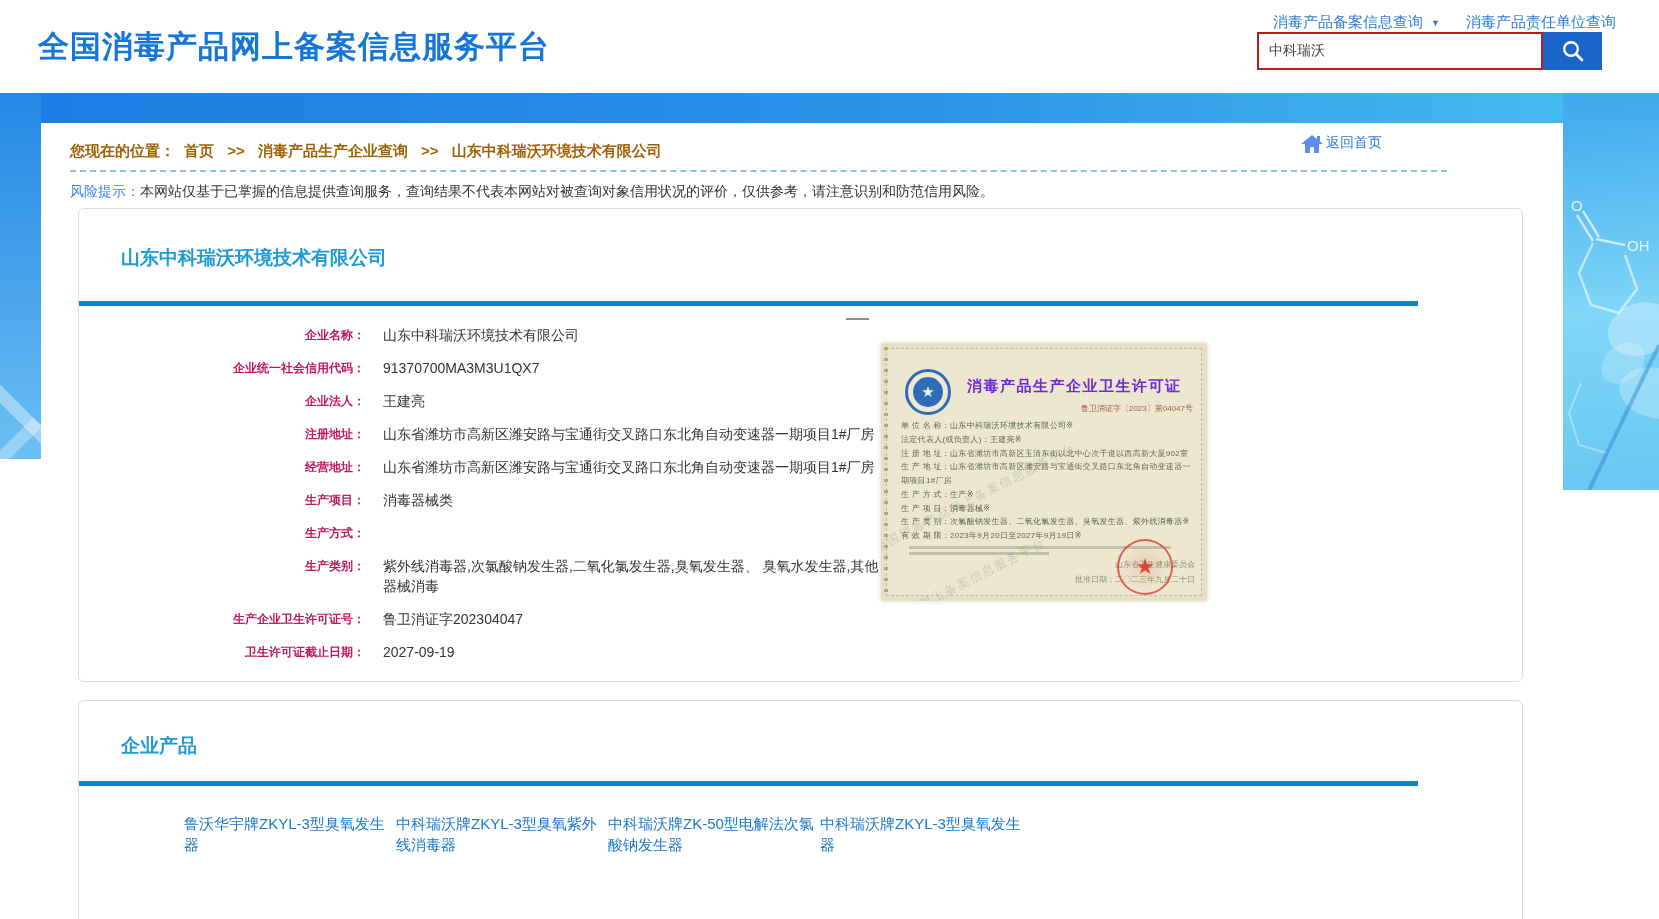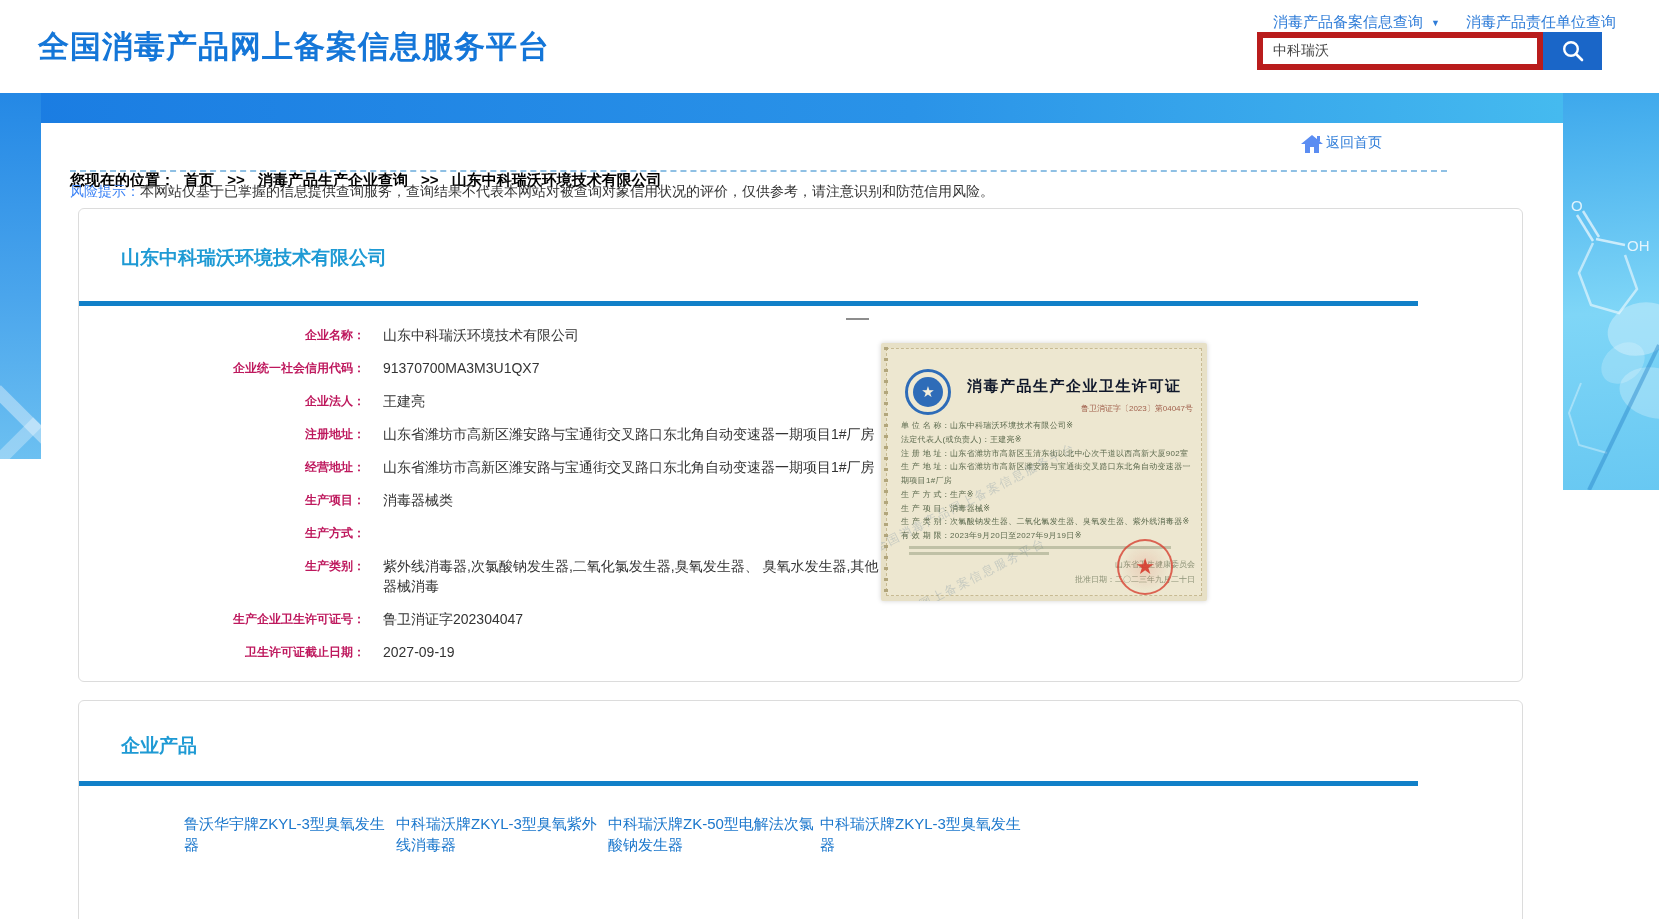--- a/index.html
+++ b/index.html
@@ -10,21 +10,21 @@
   
   .header { position:absolute; top:0; left:0; width:100%; height:93px; background:#fff; z-index:5; }
   .site-title { position:absolute; left:38px; top:26px; font-size:31px; font-weight:bold;
                 color:#1476d8; letter-spacing:1px; white-space:nowrap; }
   .nav-links { position:absolute; top:13px; left:1273px; display:flex; align-items:center;
                font-size:15px; color:#2e7cd8; white-space:nowrap; }
   .nav-link { cursor:pointer;text-align:right; }
   .nav-caret { font-size:9px; margin:0 0 0 8px; color:#2e7cd8; }
   .nav-gap { width:26px; }
   .search-wrap { position:absolute; top:32px; left:1257px; display:flex; height:38px; }
-  .search-input { width:286px; height:38px; border:6px solid #b91c1c; outline:none;
+  .search-input { width:286px; height:38px; border:2px solid #b91c1c; outline:none;
                   padding:0 10px; font-size:14px; color:#444;
                   font-family:"Liberation Sans","DejaVu Sans",sans-serif; }
   .search-btn { width:59px; height:38px; background:#1a66c8; border:none; cursor:pointer;
                 display:flex; align-items:center; justify-content:center; }
 
   
   .bg-band { position:absolute; top:93px; left:0; width:100%; height:30px;
              background:linear-gradient(90deg,#1a7ce2 0%,#2a93e8 55%,#49c0f0 100%); }
   .bg-left { position:absolute; top:93px; left:0; width:41px; height:366px; overflow:hidden;
              background:linear-gradient(180deg,#2488e5 0%,#4aa5ec 55%,#6cc0f1 100%); }
@@ -33,21 +33,21 @@
   .bg-left::after { content:""; position:absolute; bottom:6px; left:-22px; width:70px; height:13px;
                     background:rgba(255,255,255,.30); transform:rotate(-45deg); }
   .bg-right { position:absolute; top:93px; left:1563px; width:96px; height:397px; overflow:hidden;
               background:linear-gradient(175deg,#3da8ec 0%,#7fd6f7 55%,#68c8f2 100%); }
 
   
   .main { position:absolute; left:41px; top:123px; width:1522px; height:796px;
           background:#fff; overflow:hidden; z-index:4; }
 
   .breadcrumb { position:absolute; left:29px; top:19px; font-size:15px; font-weight:bold;
-                color:#000000; white-space:nowrap;margin-top:29px; }
+                color:#a16207; white-space:nowrap; }
   .breadcrumb span { margin-right:9px; }
   .crumb-link { cursor:pointer; }
   .return-home { position:absolute; left:1259px; top:11px; display:flex; 
                  cursor:pointer; color:#2e7cd8; font-size:14px; }
   .return-home svg { margin-right:2px; }
   .dashed-line { position:absolute; left:29px; top:47px; width:1377px; height:0;
                  border-top:2px dashed #8fc0e4; }
   .risk-line { position:absolute; left:29px; top:60px; font-size:14px; color:#333; }
   .risk-label { color:#3b82f6; }
 
@@ -77,21 +77,21 @@
           overflow:hidden; }
   .cert-inner { position:absolute; inset:5px; background:#ede7d0; border:1px dashed #c7ba92; }
   .cert-holes { position:absolute; left:3px; top:4px; bottom:4px; width:4px;
                 background:repeating-linear-gradient(180deg,#b2a67c 0 3px,transparent 3px 11px); }
   .cert-emblem { position:absolute; left:24px; top:26px; width:46px; height:46px; border-radius:50%;
                  border:3px solid #2e6cb8; display:flex; align-items:center; justify-content:center;
                  background:#efe9d2; }
   .cert-emblem-core { width:30px; height:30px; border-radius:50%; background:#2e6cb8; color:#f4efdd;
                       font-size:15px; line-height:30px; text-align:center; }
   .cert-title { position:absolute; left:86px; top:34px; font-size:15px; font-weight:bold;
-                color:#0f172a; letter-spacing:1.5px; white-space:nowrap;font-family:Liberation Mono, monospace; }
+                color:#6d28d9; letter-spacing:1.5px; white-space:nowrap;font-family:Liberation Mono, monospace; }
   .cert-no { position:absolute; right:14px; top:60px; font-size:8px; color:#a2624e; }
   .cert-lines { position:absolute; left:20px; top:76px; right:8px; font-size:8px; color:#5c6a4e;
                 line-height:1.72; letter-spacing:.3px; }
   .cert-note { margin-top:3px; }
   .cert-note .bar { height:3px; background:rgba(110,122,90,.35); margin:3px 28px 0 8px; }
   .cert-note .bar.short { margin-right:150px; }
   .cert-issuer { position:absolute; right:12px; bottom:14px; text-align:right; font-size:8px;
                  color:#7c8468; line-height:1.8; opacity:.85; }
   .cert-seal { position:absolute; right:34px; bottom:6px; width:56px; height:56px; border-radius:50%;
                border:2.5px solid rgba(214,60,45,.78); display:flex; align-items:center; justify-content:center;

